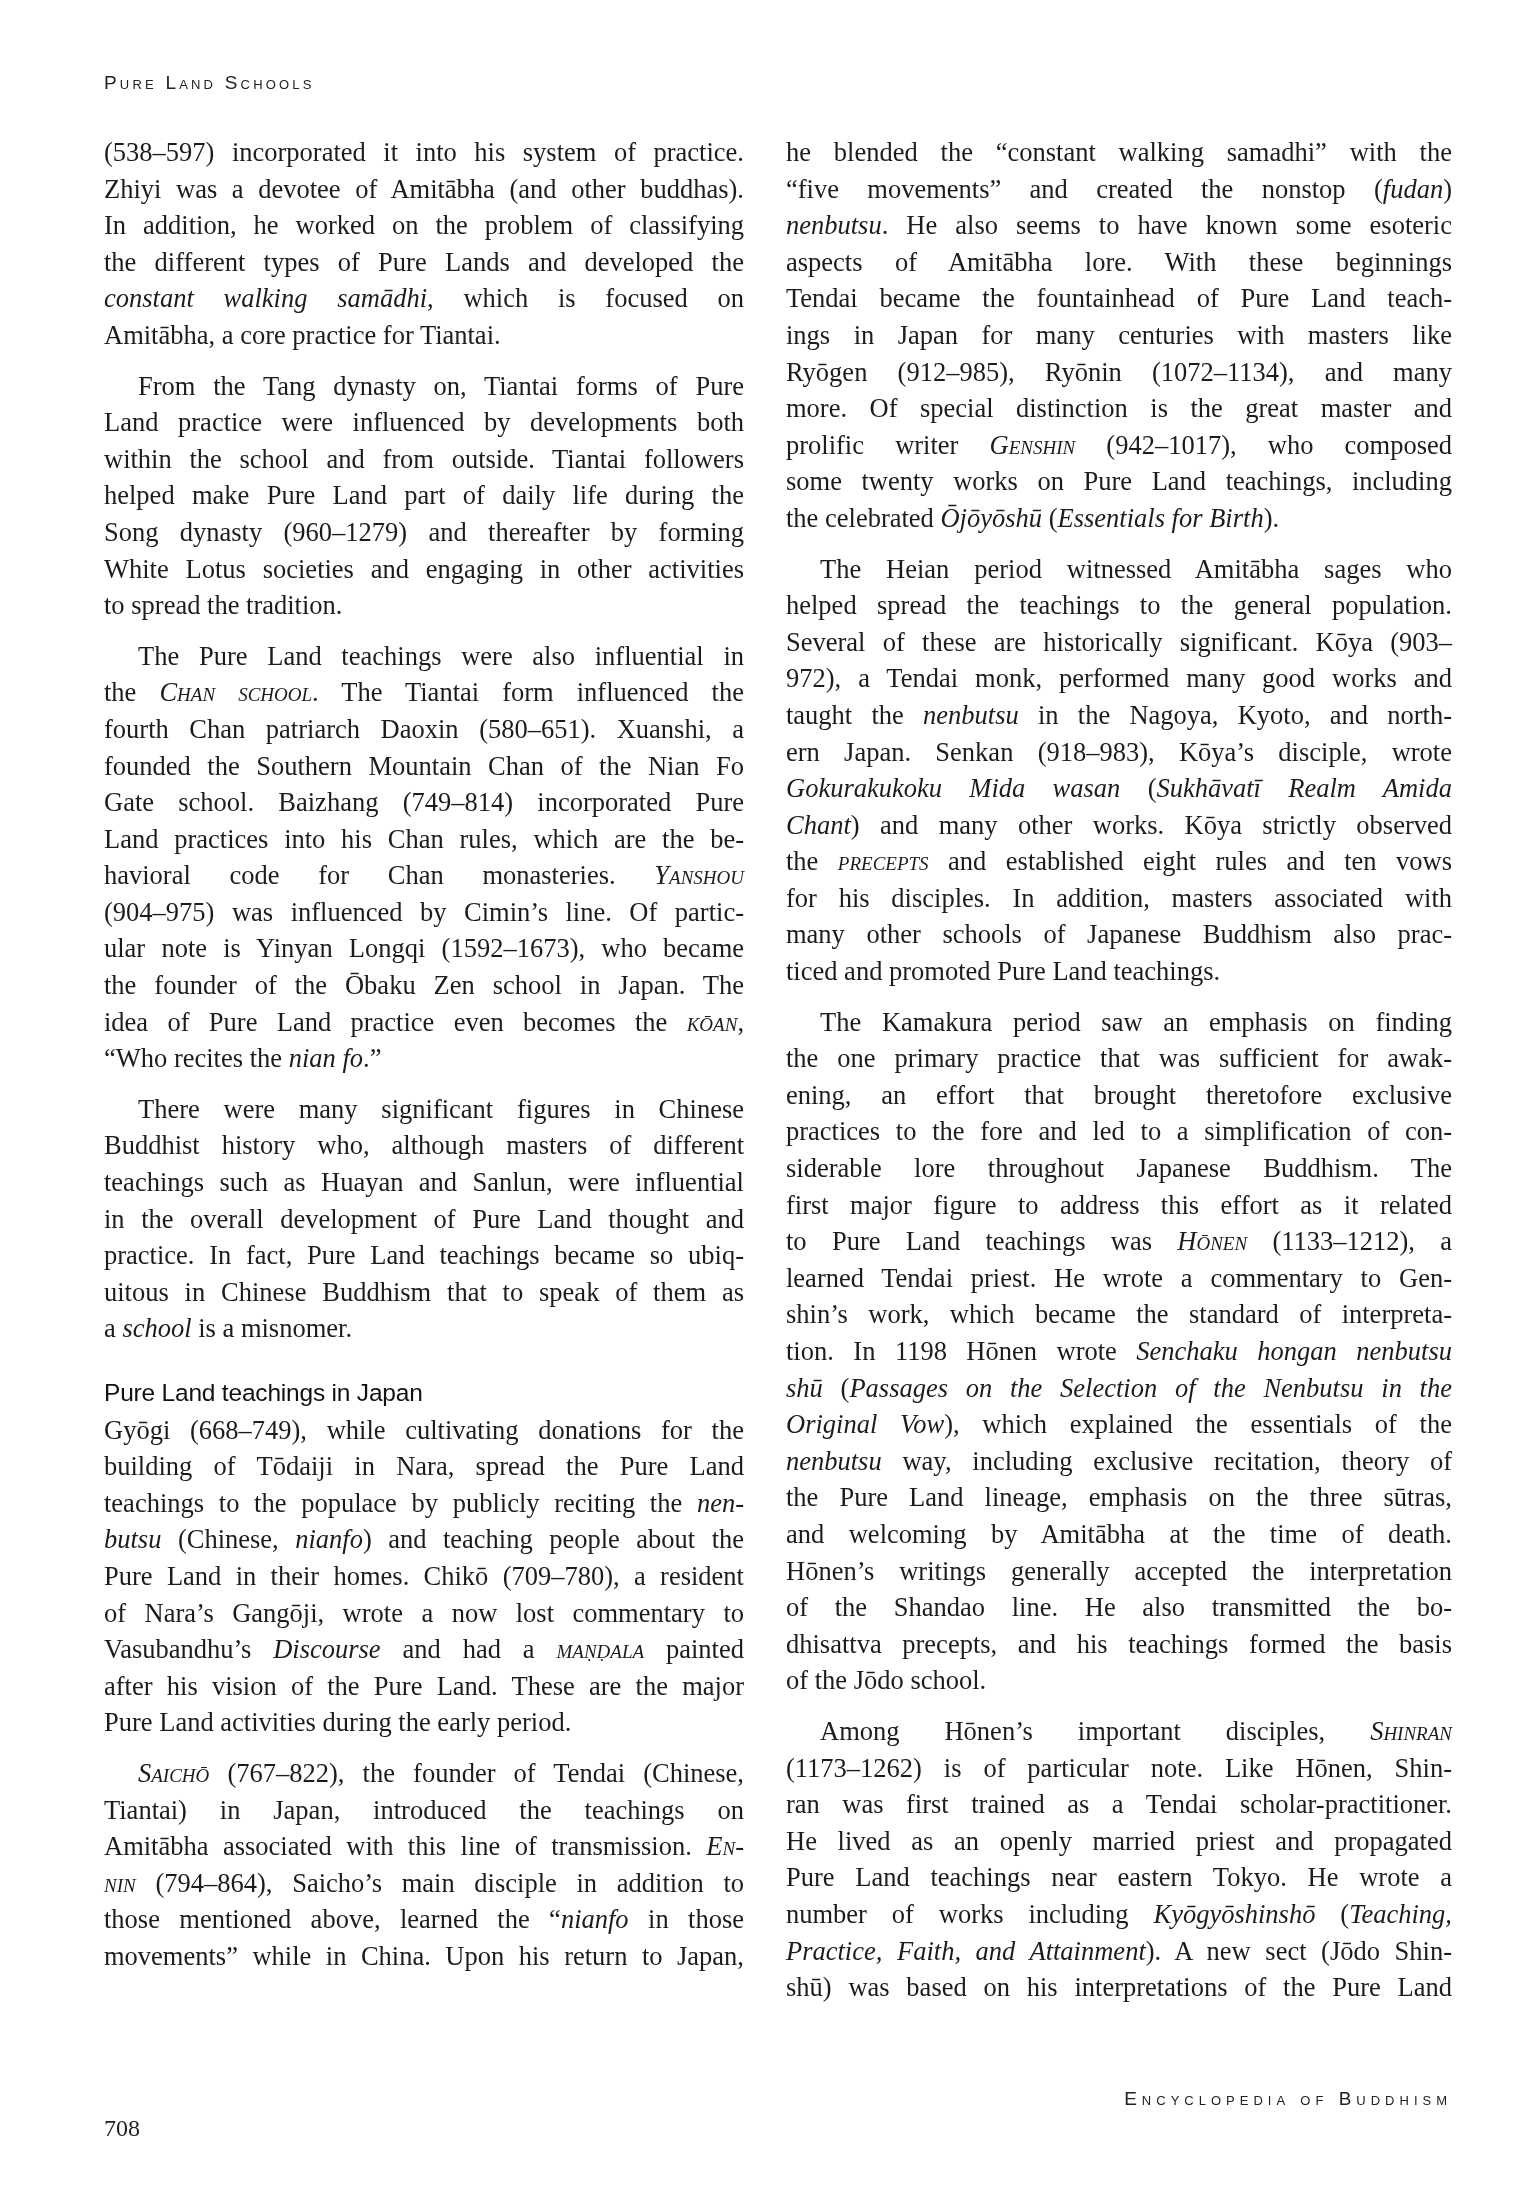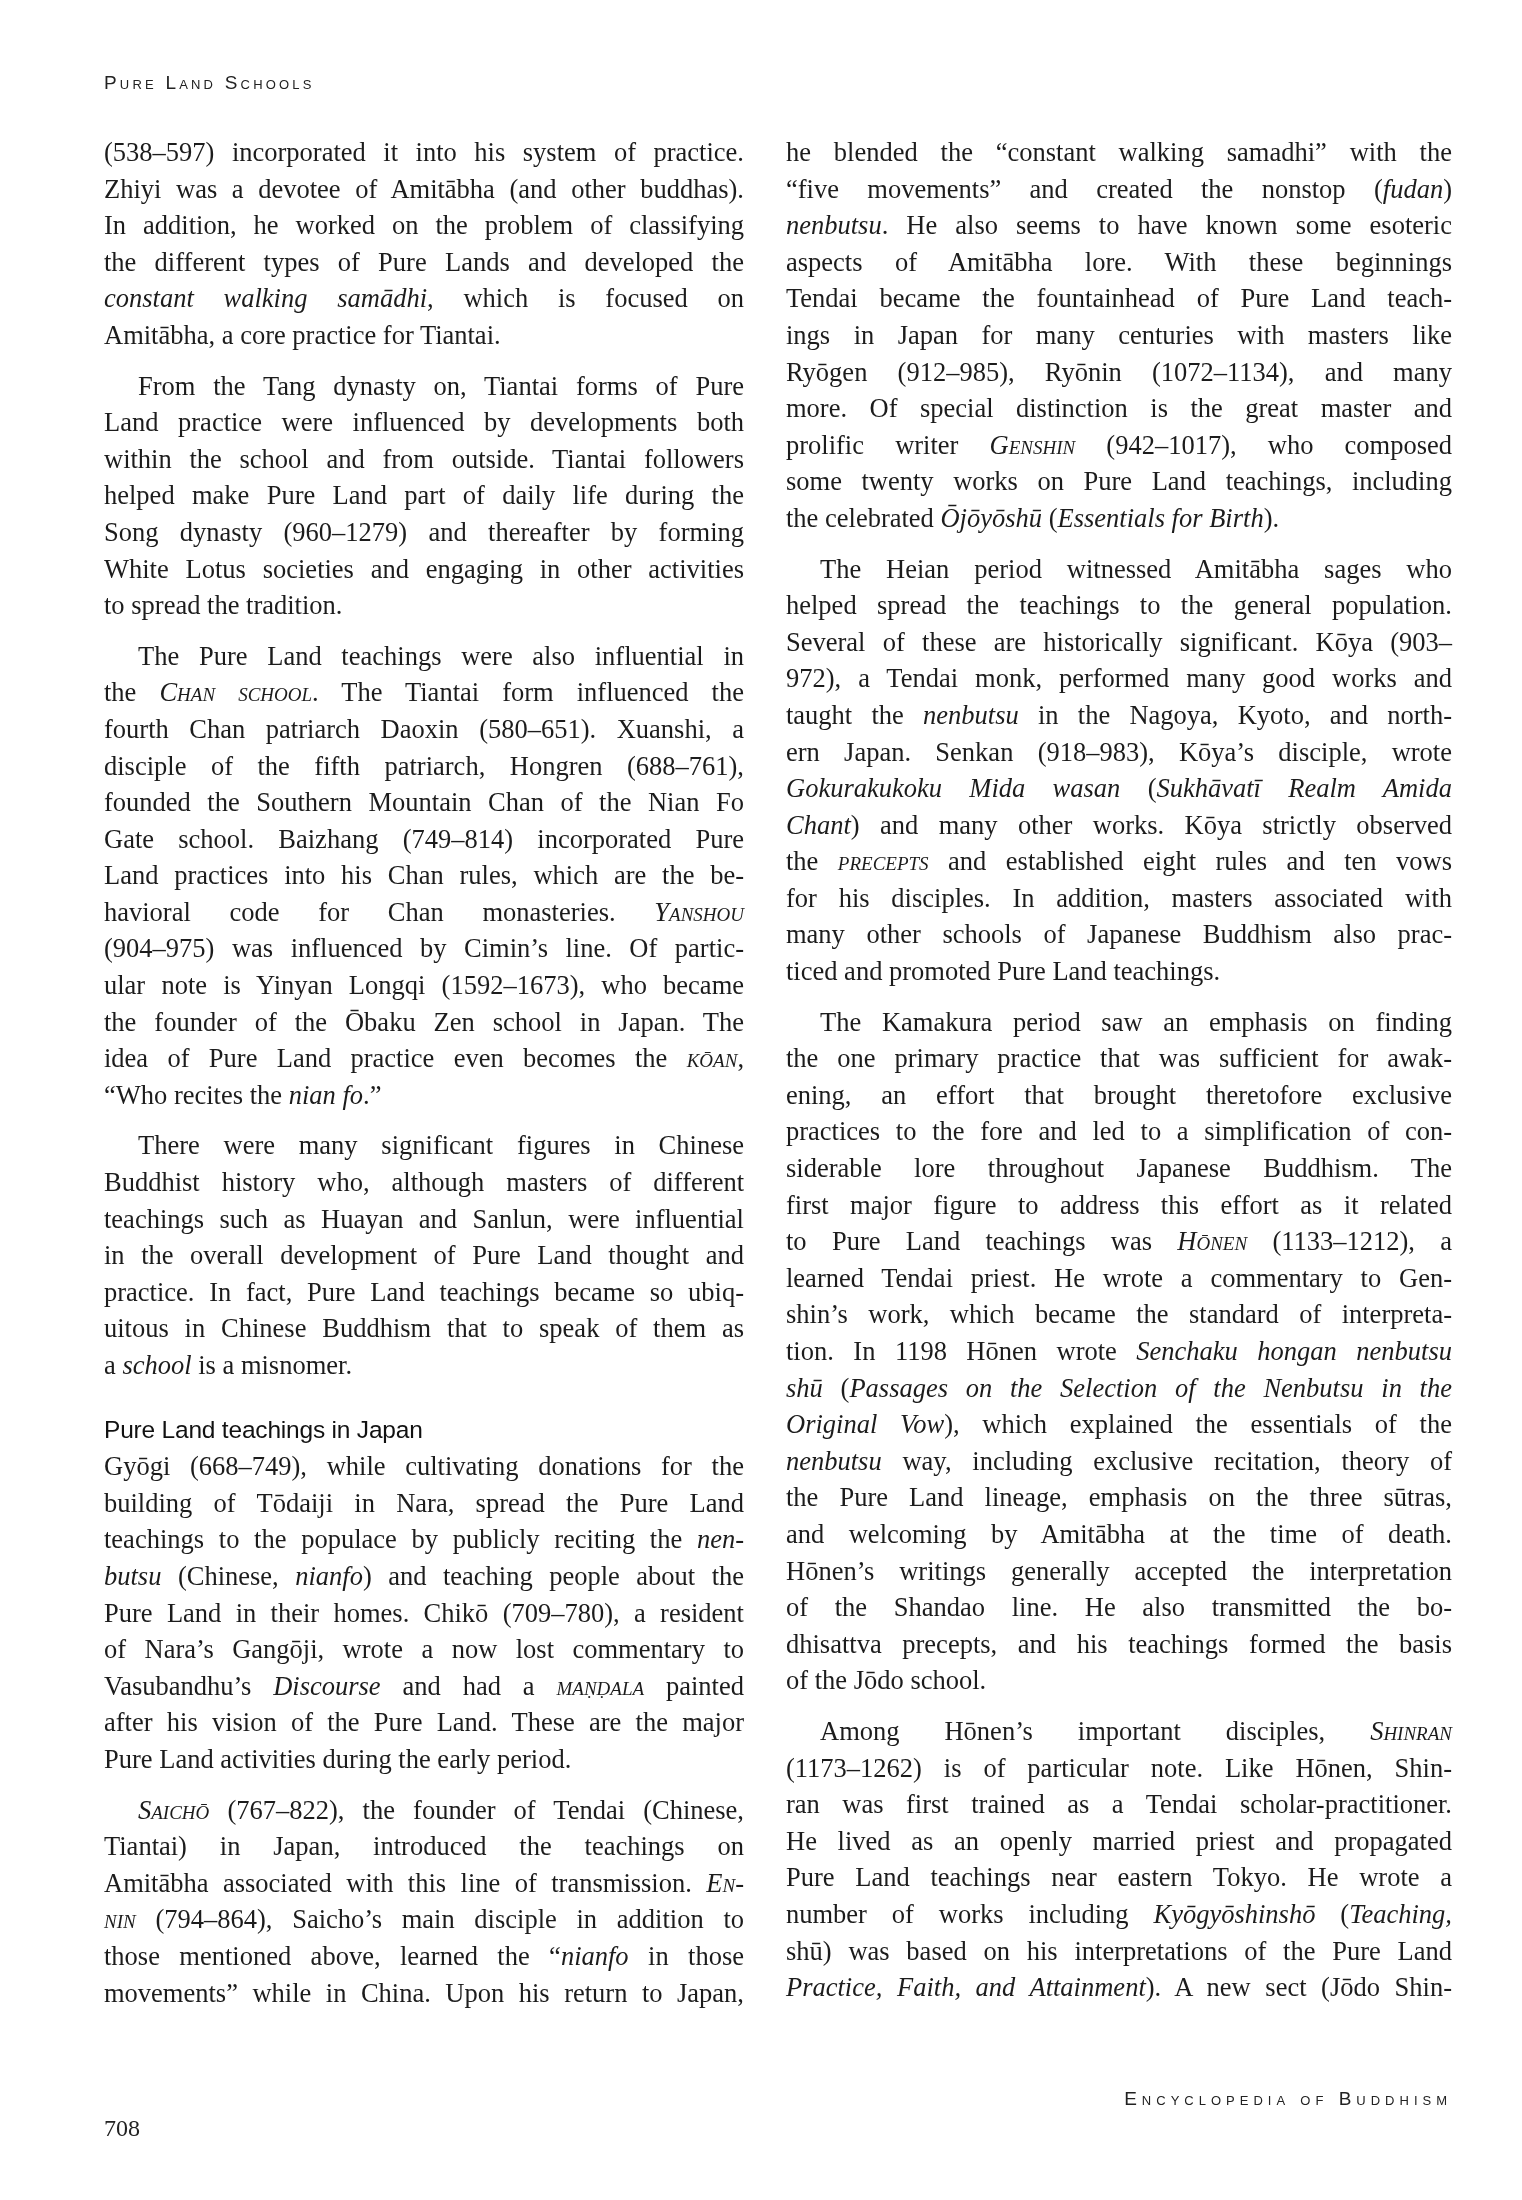--- a/index.html
+++ b/index.html
@@ -41,21 +41,20 @@
     <div class="line j"><span>Land practice were influenced by developments both</span></div>
     <div class="line j"><span>within the school and from outside. Tiantai followers</span></div>
     <div class="line j"><span>helped make Pure Land part of daily life during the</span></div>
     <div class="line j"><span>Song dynasty (960–1279) and thereafter by forming</span></div>
     <div class="line j"><span>White Lotus societies and engaging in other activities</span></div>
     <div class="line l"><span>to spread the tradition.</span></div>
     <div class="gap"></div>
     <div class="line j indent"><span>The Pure Land teachings were also influential in</span></div>
     <div class="line j"><span>the </span><span class="sc">Chan school</span><span>. The Tiantai form influenced the</span></div>
     <div class="line j"><span>fourth Chan patriarch Daoxin (580–651). Xuanshi, a</span></div>
-    <div class="line j"><span>disciple of the fifth patriarch, Hongren (688–761),</span></div>
     <div class="line j"><span>founded the Southern Mountain Chan of the Nian Fo</span></div>
     <div class="line j"><span>Gate school. Baizhang (749–814) incorporated Pure</span></div>
     <div class="line j"><span>Land practices into his Chan rules, which are the be-</span></div>
     <div class="line j"><span>havioral code for Chan monasteries. </span><span class="sc">Yanshou</span></div>
     <div class="line j"><span>(904–975) was influenced by Cimin’s line. Of partic-</span></div>
     <div class="line j"><span>ular note is Yinyan Longqi (1592–1673), who became</span></div>
     <div class="line j"><span>the founder of the Ōbaku Zen school in Japan. The</span></div>
     <div class="line j"><span>idea of Pure Land practice even becomes the </span><span class="sc">kōan</span><span>,</span></div>
     <div class="line l"><span>“Who recites the </span><span class="it">nian fo</span><span>.”</span></div>
     <div class="gap"></div>
@@ -130,18 +129,18 @@
     <div class="line j"><span>of the Shandao line. He also transmitted the bo-</span></div>
     <div class="line j"><span>dhisattva precepts, and his teachings formed the basis</span></div>
     <div class="line l"><span>of the Jōdo school.</span></div>
     <div class="gap"></div>
     <div class="line j indent"><span>Among Hōnen’s important disciples, </span><span class="sc">Shinran</span></div>
     <div class="line j"><span>(1173–1262) is of particular note. Like Hōnen, Shin-</span></div>
     <div class="line j"><span>ran was first trained as a Tendai scholar-practitioner.</span></div>
     <div class="line j"><span>He lived as an openly married priest and propagated</span></div>
     <div class="line j"><span>Pure Land teachings near eastern Tokyo. He wrote a</span></div>
     <div class="line j"><span>number of works including </span><span class="it">Kyōgyōshinshō</span><span> (</span><span class="it">Teaching,</span></div>
+    <div class="line j"><span class="it">Practice, Faith, and Attainment</span><span>). A new sect (Jōdo Shin-</span></div>
     <div class="line j"><span>shū) was based on his interpretations of the Pure Land</span></div>
-    <div class="line j"><span class="it">Practice, Faith, and Attainment</span><span>). A new sect (Jōdo Shin-</span></div>
   </div>
 
 <div class="folio">708</div>
 <div class="footer-title">Encyclopedia of Buddhism</div>
 
 </body></html>

